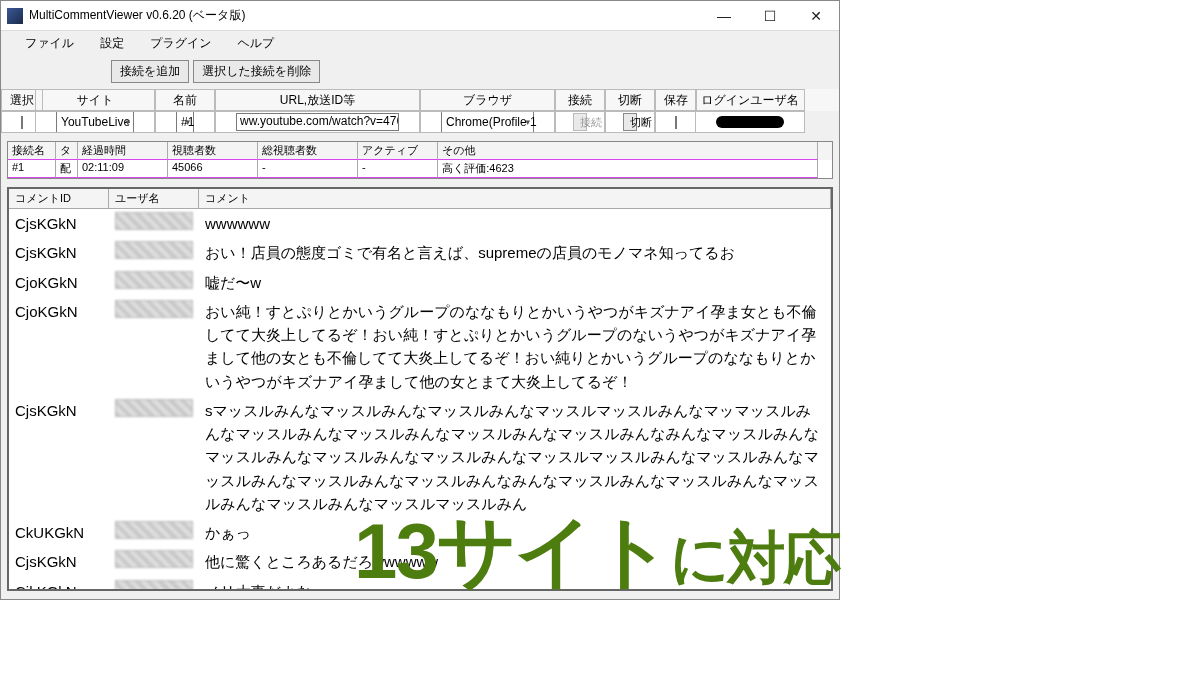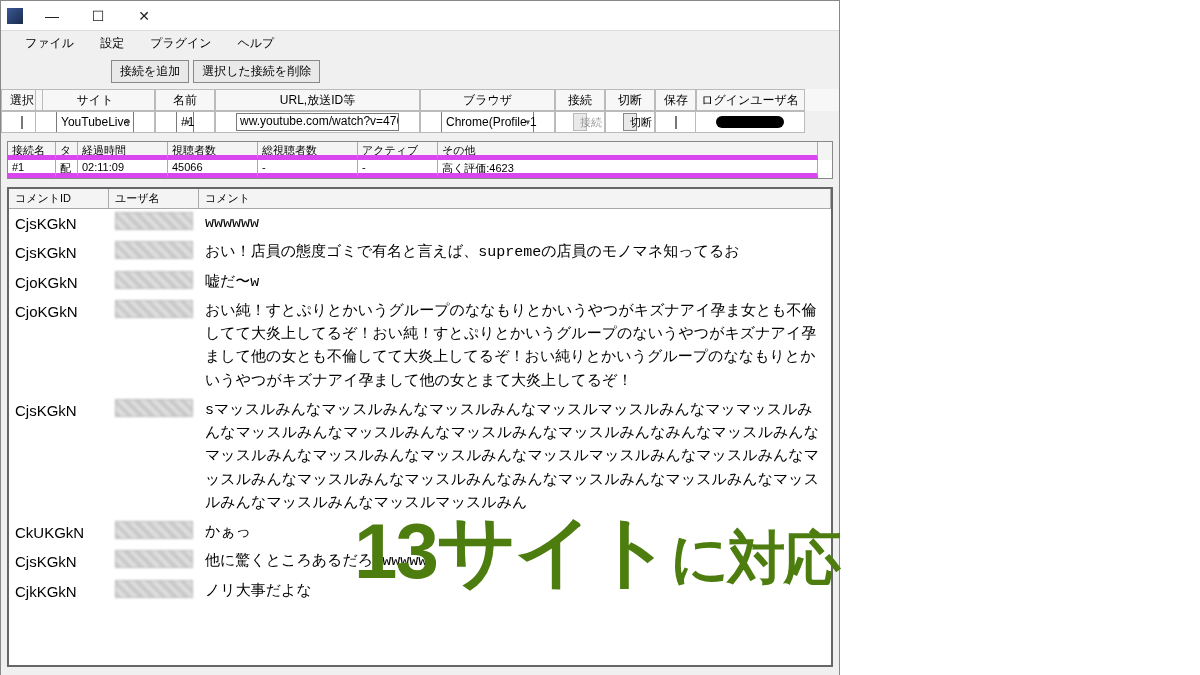--- a/index.html
+++ b/index.html
@@ -21,46 +21,47 @@
   .dd { width:100%; height:34px; border:1px solid #7a7a7a; background:#fff; display:flex; align-items:center; padding:0 4px; position:relative; }
   .dd::after { content:"▾"; position:absolute; right:3px; font-size:9px; color:#555; }
   .txt { width:100%; height:18px; border:1px solid #7a7a7a; background:#fff; padding:0 3px; overflow:hidden; white-space:nowrap; text-align:left; }
   .smbtn { border:1px solid #888; background:#e9e9e9; padding:0 6px; height:18px; font-size:11px; text-align:center; width:100%; }
   .smbtn.dis { color:#999; border-color:#bbb; }
   .chk { width:13px; height:13px; border:1px solid #777; background:#fff; }
   .blackbar { width:70px; height:12px; background:#000; border-radius:6px; }
 
   .stats-wrap { margin:8px 6px 4px; border:1px solid #888; }
   .stats-head, .stats-row { display:grid; grid-template-columns: 48px 22px 90px 90px 100px 80px 380px; font-size:11px; }
-  .stats-head > div, .stats-row > div { border-right:1px solid #aaa; border-bottom:5px solid #d946ef; padding:1px 4px; height:18px; overflow:hidden; white-space:nowrap; }
+  .stats-head > div, .stats-row > div { border-right:1px solid #aaa; border-bottom:1px solid #d946ef; padding:1px 4px; height:18px; overflow:hidden; white-space:nowrap; }
   .stats-head { background:#f4f4f4; }
   .stats-row { background:#fff; }
 
-  .comments-wrap { margin: 8px 6px 8px; border:2px solid #666; height: 480px; overflow:hidden; background:#fff; }
+  .comments-wrap { margin: 8px 6px 8px; border:2px solid #666; height: 404px; overflow:hidden; background:#fff; }
   .c-head { display:grid; grid-template-columns: 100px 90px 1fr; background:#f4f4f4; border-bottom:1px solid #aaa; }
   .c-head > div { padding:2px 6px; border-right:1px solid #aaa; font-size:11px; }
   .c-body { height: calc(100% - 20px); overflow:hidden; }
   .c-row { display:grid; grid-template-columns: 100px 90px 1fr; font-size:15px; line-height:1.55; }
   .c-row > div { padding: 3px 6px; overflow:hidden; }
   .c-id { white-space:nowrap; overflow:hidden; }
   .c-user { display:flex; align-items:flex-start; }
   .c-user .blur { width: 78px; height: 18px; background: repeating-linear-gradient(45deg,#c9c9c9 0 4px,#dedede 4px 8px); filter: blur(1px); border:1px solid #bbb; }
-  .c-text { word-break: break-all; font-family: Liberation Mono, monospace; }
+  .c-text { word-break: break-all; }
   .overlay-text { position:absolute; left: 354px; top: 500px; font-size: 78px; font-weight: 900; color:#4d7c0f; letter-spacing:-2px; white-space:nowrap; pointer-events:none; font-family: Liberation Sans, sans-serif; }
   .overlay-text .small { font-size: 58px; font-weight:700; }
   .stage { position:relative; width:1200px; height:675px; }
 </style>
 </head>
 <body>
 
 <div class="stage">
 <div class="window">
 
   <div class="titlebar">
     <span class="app-icon"></span>
+    <span class="title">MultiCommentViewer v0.6.20 (ベータ版)</span>
     <div class="wbtn">—</div>
     <div class="wbtn">☐</div>
     <div class="wbtn">✕</div>
   </div>
 
   <div class="menubar">
     <span>ファイル</span>
     <span>設定</span>
     <span>プラグイン</span>
     <span>ヘルプ</span>

